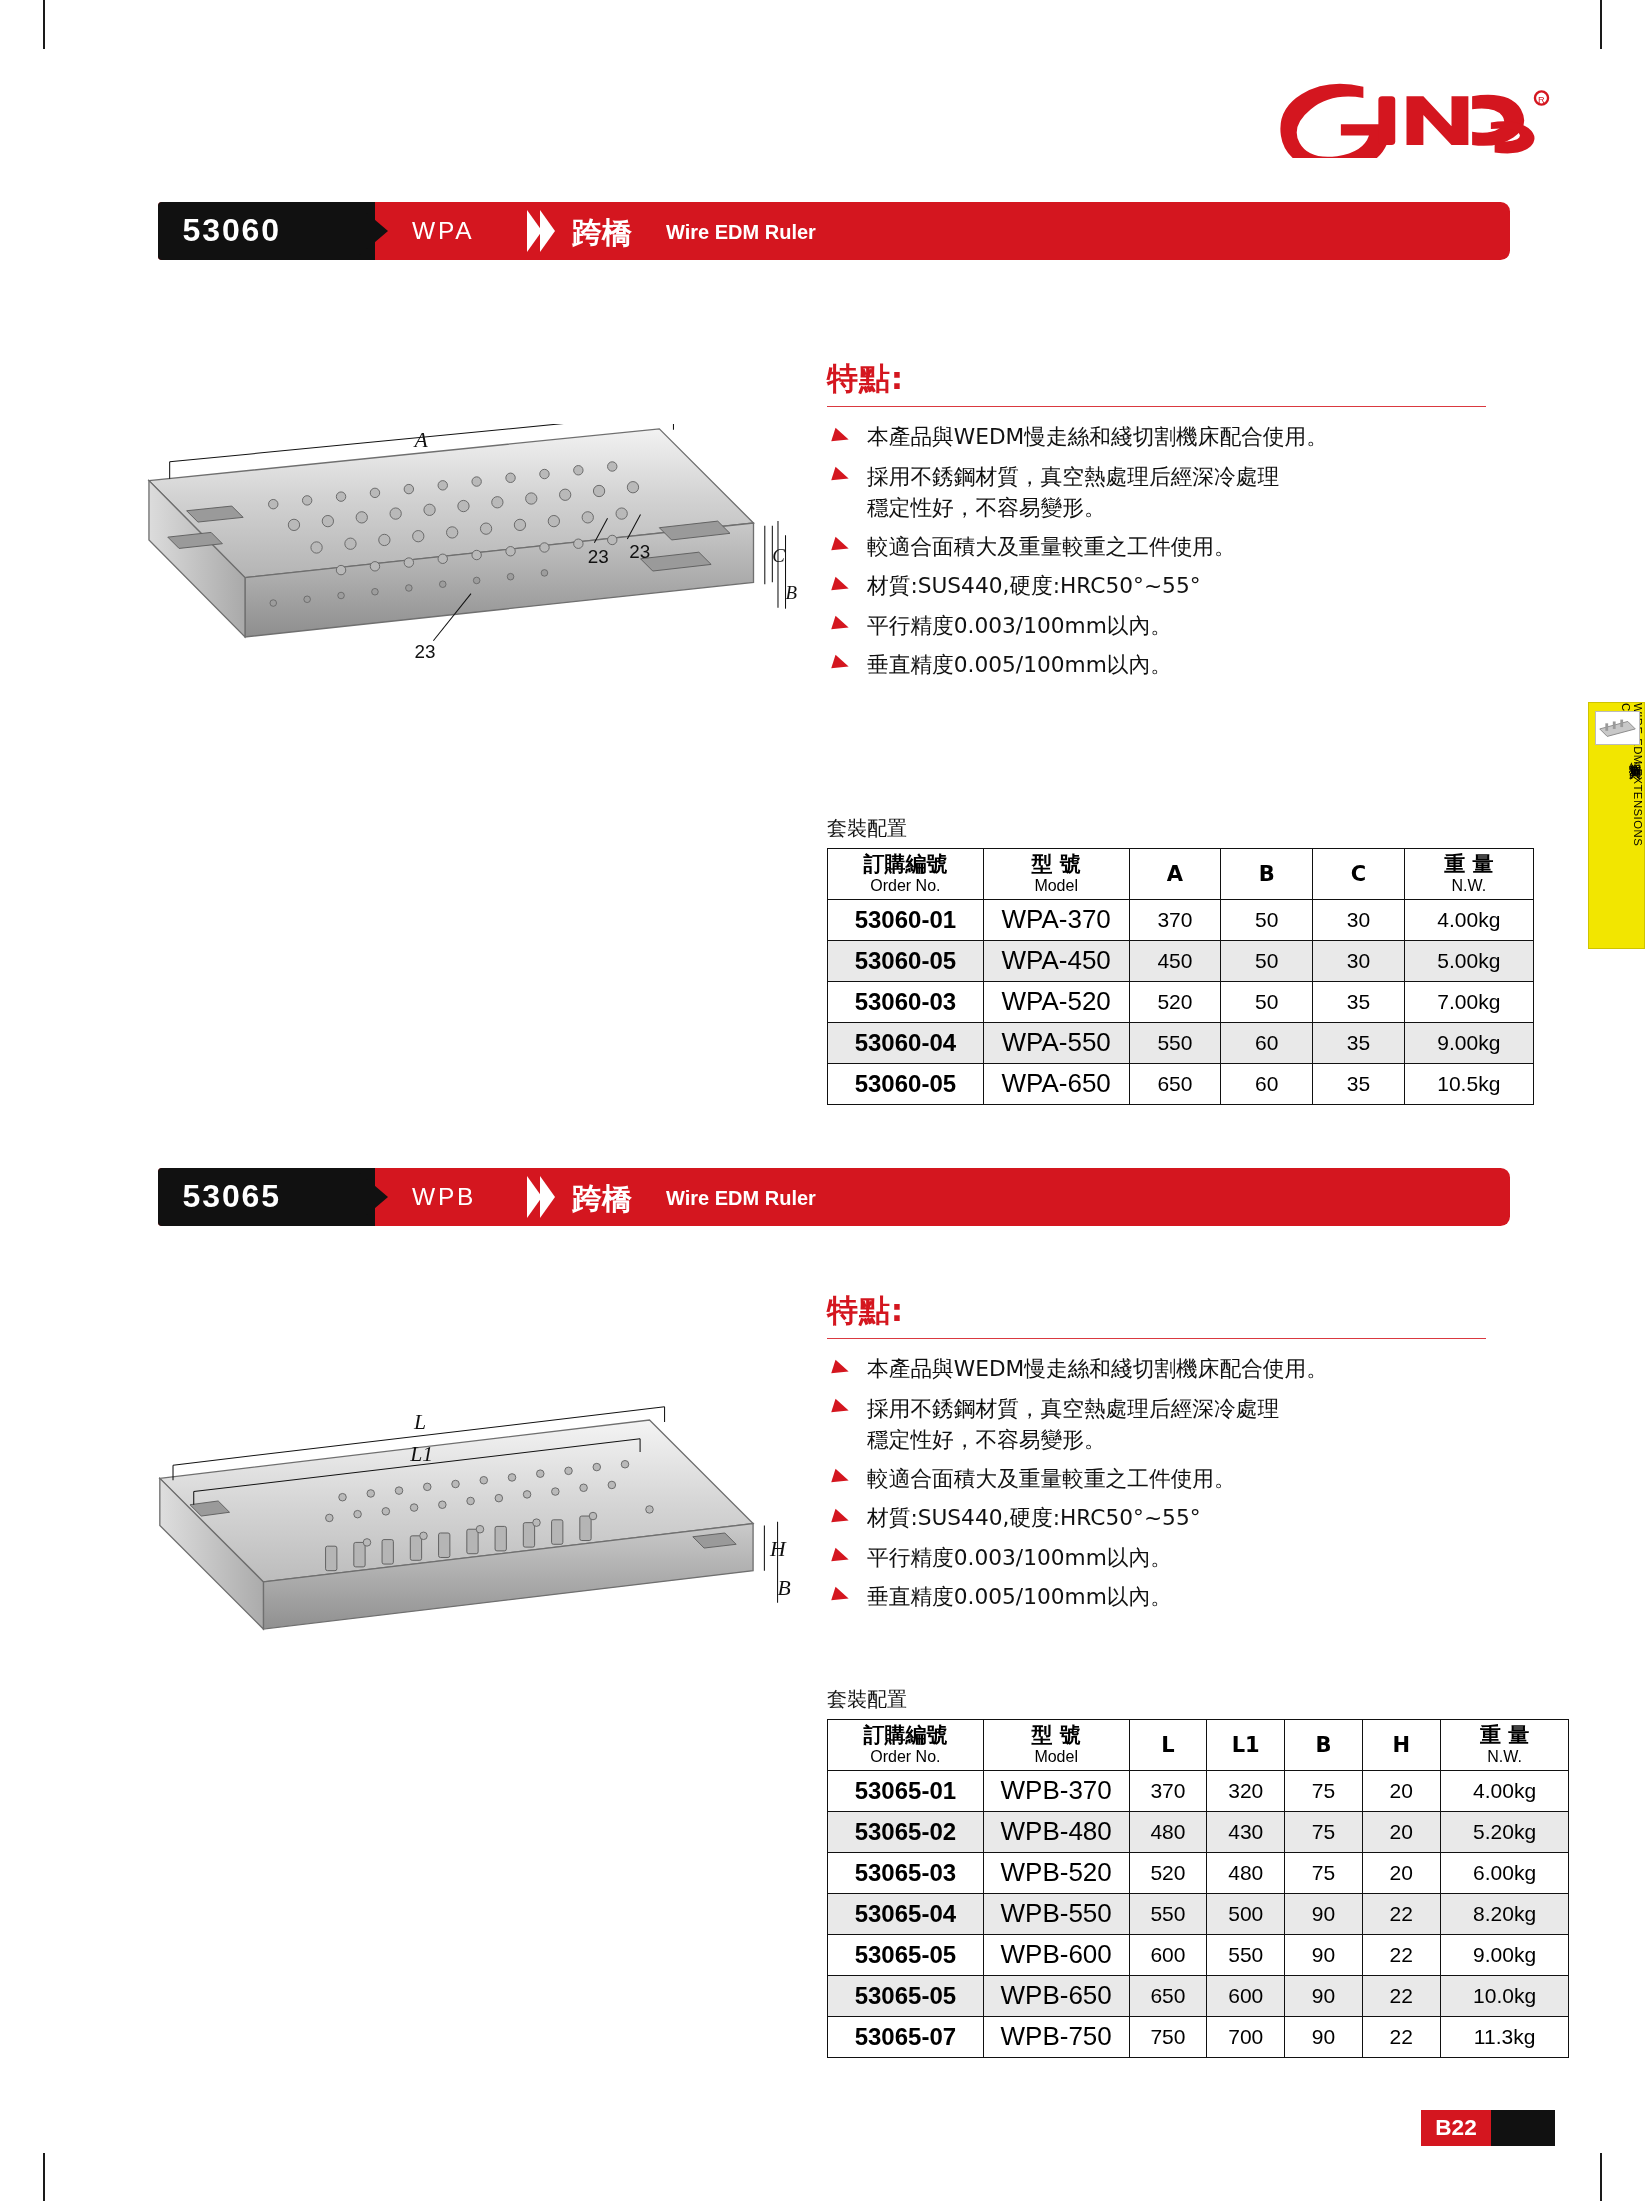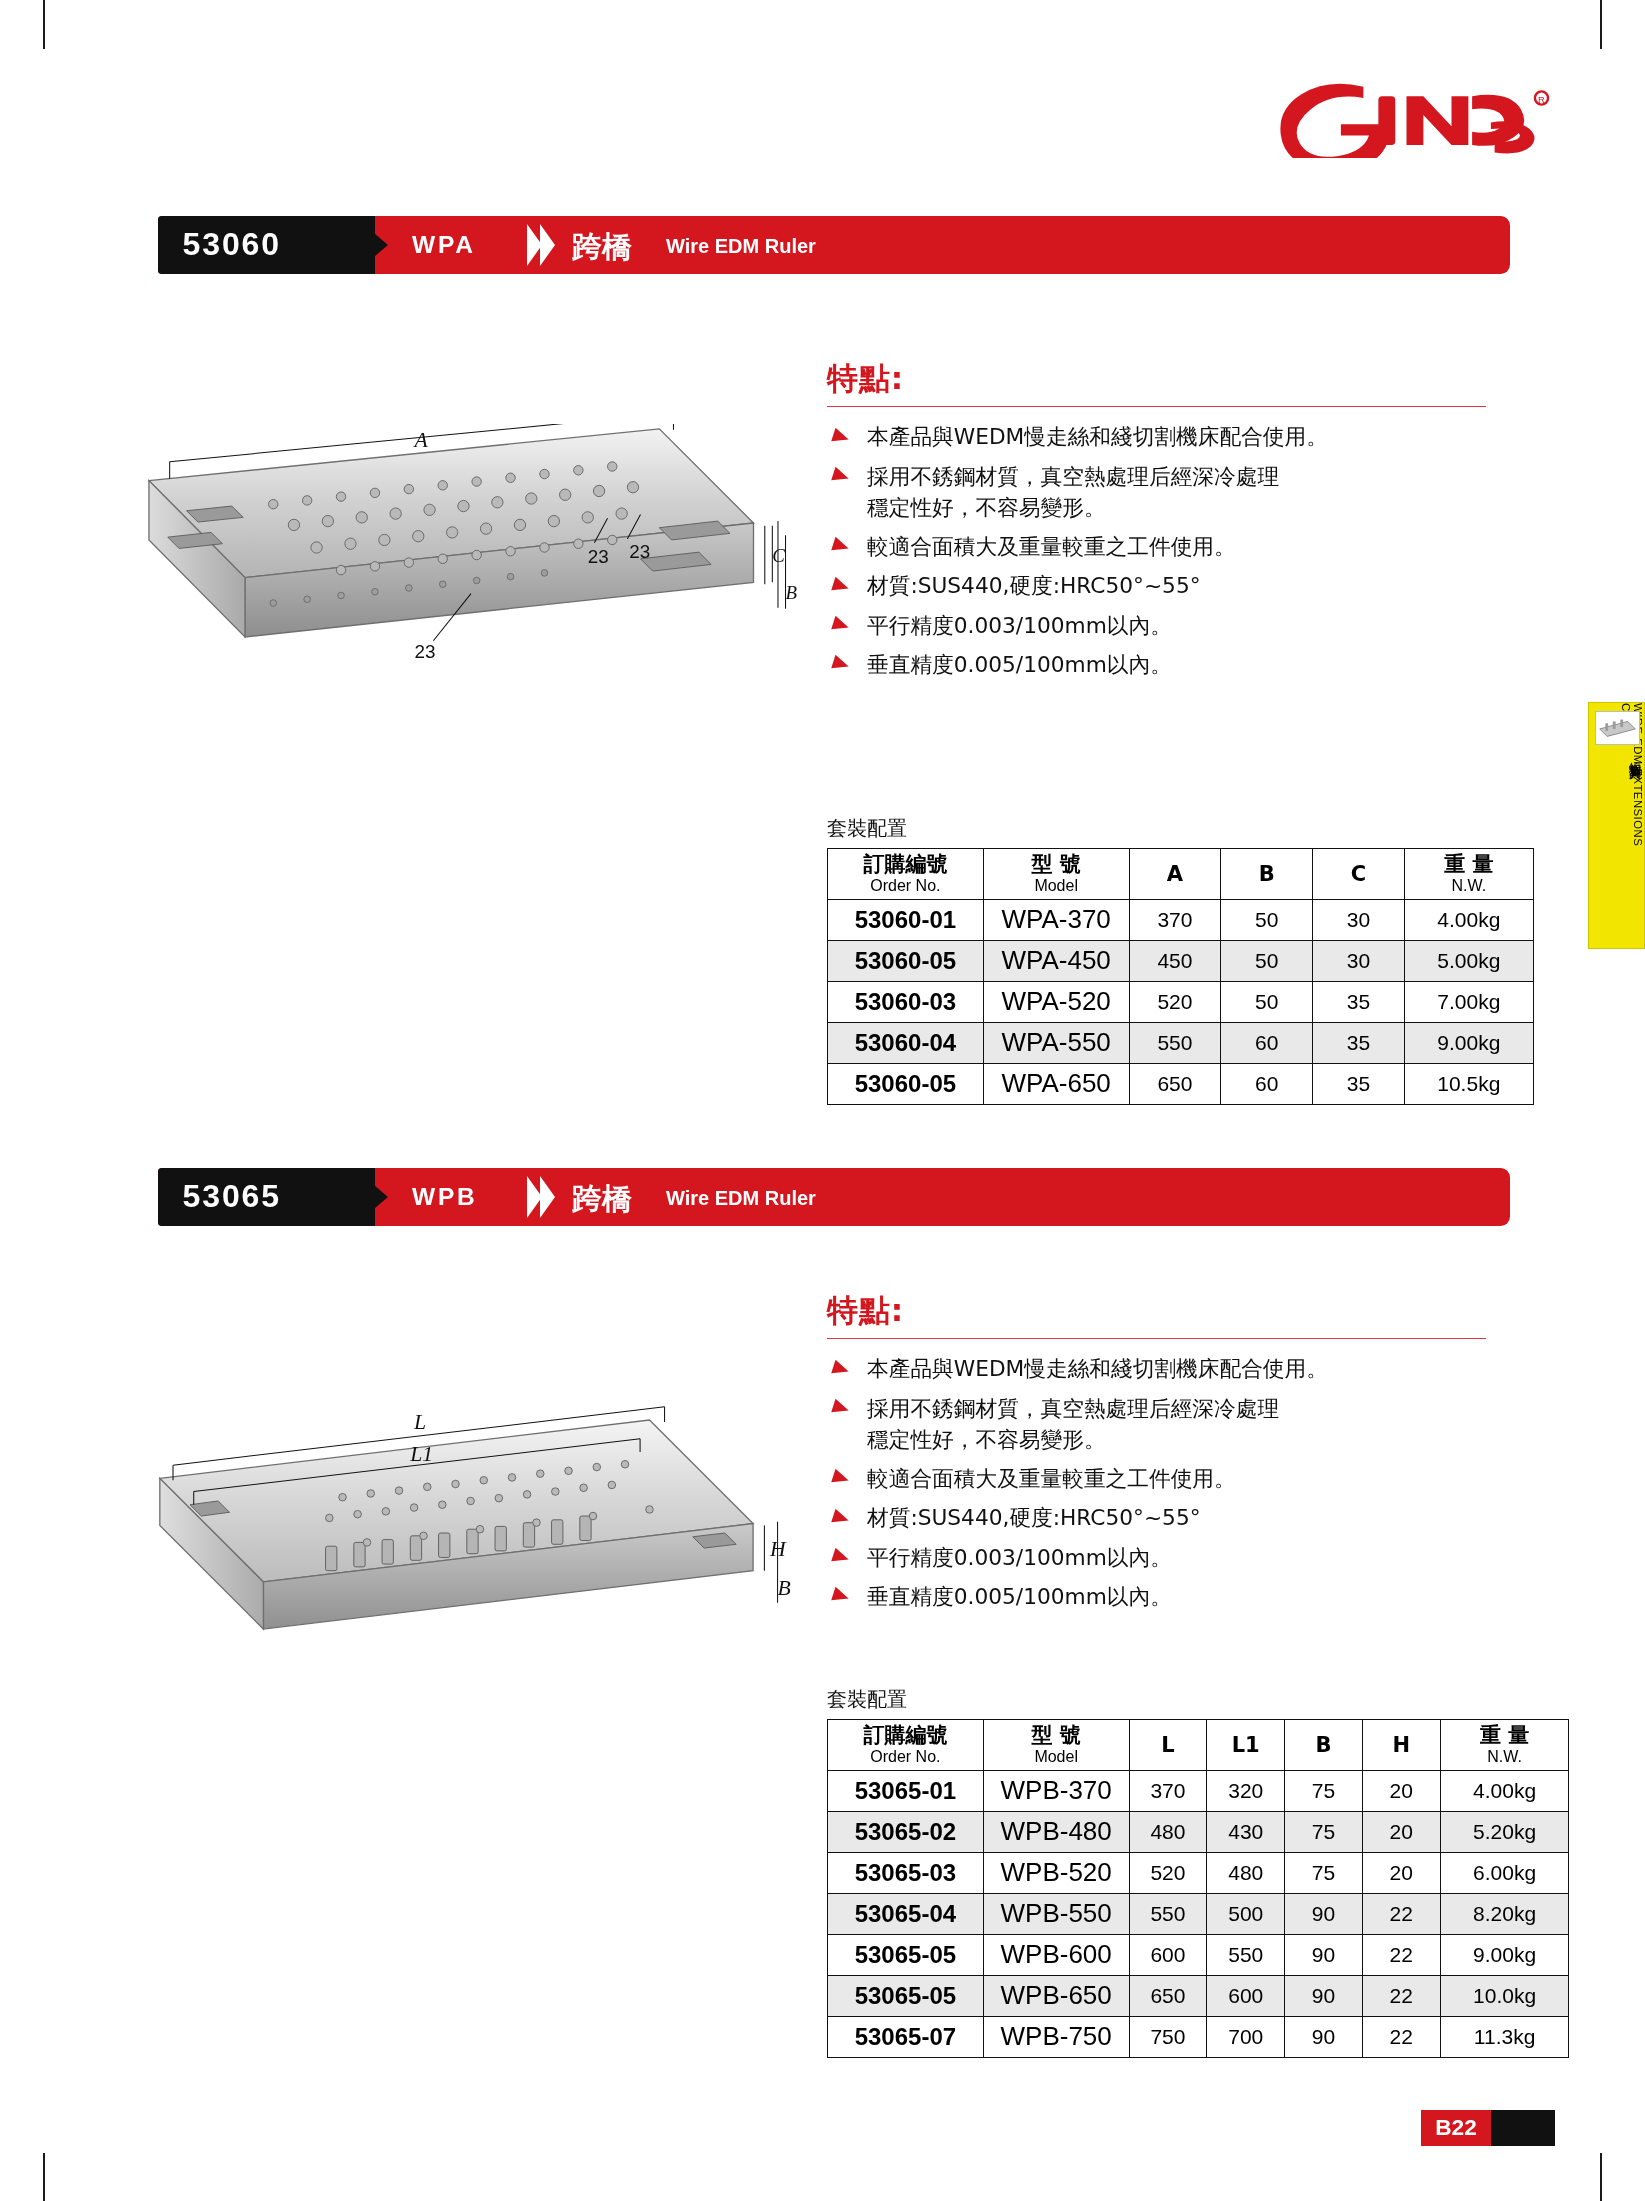--- a/index.html
+++ b/index.html
@@ -30,21 +30,21 @@
   .sect .blkpt{
     position:absolute;left:196px;top:0;width:0;height:0;
     border-top:29px solid transparent;border-bottom:29px solid transparent;
     border-left:34px solid #111;
   }
   .sect .num{
     position:absolute;left:24.5px;top:10.4px;color:#fff;font-size:32px;font-weight:bold;
     letter-spacing:1.9px;font-family:"Liberation Sans",sans-serif;
   }
   .sect .code{
-    position:absolute;left:254px;top:15px;color:#fff;font-size:24.5px;font-weight:bold;
+    position:absolute;left:254px;top:15px;color:#fff;font-size:24.5px;font-weight:normal;
     letter-spacing:2.8px;
   }
   .sect .chev{
     position:absolute;left:369px;top:7.5px;width:28px;height:43px;
   }
   .sect .chev:before,.sect .chev:after{
     content:"";position:absolute;top:0;width:0;height:0;
     border-top:21.7px solid transparent;border-bottom:21.7px solid transparent;
     border-left:15px solid #ffffff;
   }
@@ -145,21 +145,21 @@
         <rect x="112" y="14" width="18" height="52" rx="4" fill="#d4161f"></rect>
         <path d="M142,66 l0,-52 l18,0 l30,32 l0,-32 l18,0 l0,52 l-18,0 l-30,-32 l0,32 Z" fill="#d4161f"></path>
         <path d="M212,14 q40,-6 52,14 q10,18 -8,30 q-18,12 -44,8 l0,-14 q18,3 28,-3 q10,-6 4,-14 q-8,-10 -32,-7 Z" fill="#d4161f"></path>
         <path d="M232,42 q26,-4 40,6 q12,10 2,20 q-12,10 -38,6 l0,-13 q16,3 24,-1 q6,-4 0,-8 q-8,-5 -28,-3 Z" fill="#d4161f"></path>
         <circle cx="286" cy="16" r="7" fill="none" stroke="#d4161f" stroke-width="2.5"></circle>
         <text x="286" y="21" font-size="10" fill="#d4161f" text-anchor="middle" font-family="Liberation Sans, sans-serif">R</text>
       </g>
     </svg>
   </div>
 
-  <div class="sect" style="top:216px;border-radius:26px;">
+  <div class="sect" style="top:202px;border-radius:26px;">
     <div class="bar"></div>
     <div class="blk"></div>
     <div class="blkpt"></div>
     <div class="num">53060</div>
     <div class="code">WPA</div>
     <div class="chev"></div>
     <div class="cn">跨橋</div>
     <div class="en">Wire EDM Ruler</div>
   </div>
 

